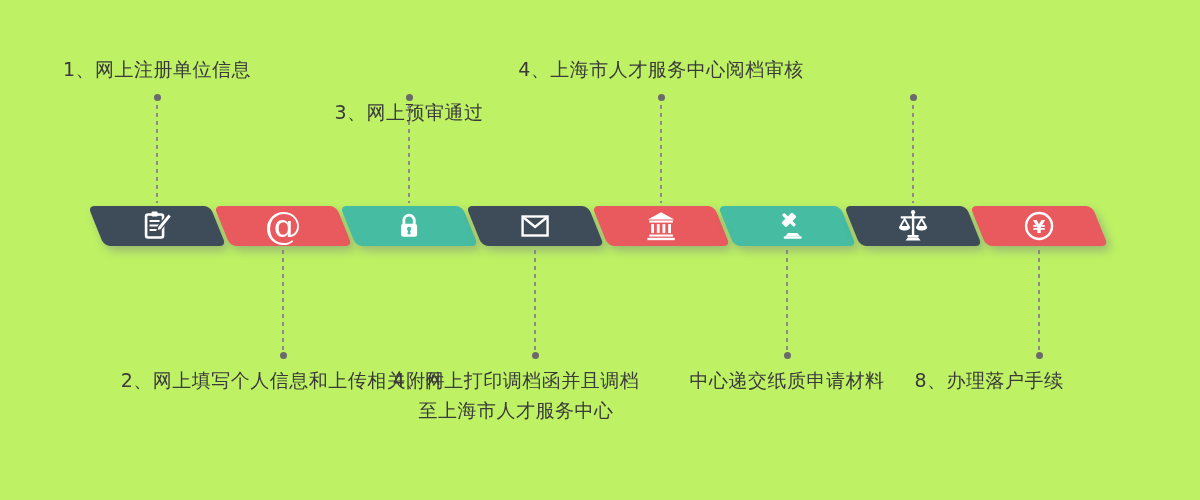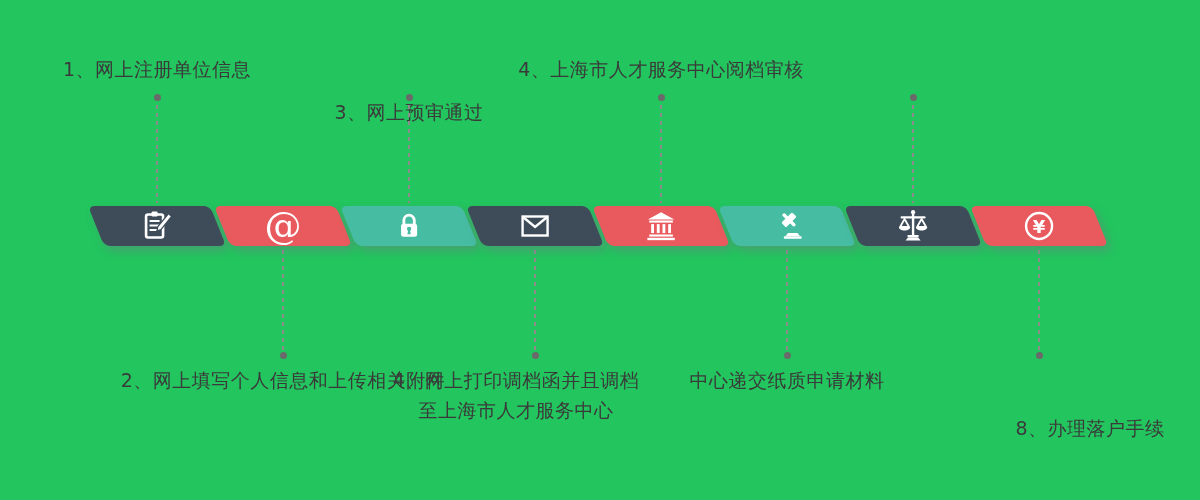--- a/index.html
+++ b/index.html
@@ -1,19 +1,19 @@
 <!DOCTYPE html>
 <html><head>
 <meta charset="utf-8">
 <style>
   html,body{margin:0;padding:0;background:#fff;}
   .canvas{
     position:relative;
     width:1200px;height:500px;
-    background:#22c55e;
+    background:#bef264;
     overflow:hidden;
     font-family:"DejaVu Sans","Liberation Sans",sans-serif;
   }
   
   .step-label{
     position:absolute;
     transform:translateX(-50%);
     text-align:center;
     font-size:19px;
     line-height:30px;
@@ -82,21 +82,21 @@
   <div class="step-label bottom" style="left:516px;">
     <div>4、网上打印调档函并且调档</div>
     <div>至上海市人才服务中心</div>
   </div>
   <div class="step-label top" style="left:661px;">
     <div>4、上海市人才服务中心阅档审核</div>
   </div>
   <div class="step-label bottom" style="left:787px;">
     <div>中心递交纸质申请材料</div>
   </div>
-  <div class="step-label bottom" style="left:1090px;margin-top:48px;">
+  <div class="step-label bottom" style="left:989px;">
     <div>8、办理落户手续</div>
   </div>
 
   <div class="dot top" style="left:153.5px;"></div>
   <div class="dot bottom" style="left:279.5px;"></div>
   <div class="dot top" style="left:405.5px;"></div>
   <div class="dot bottom" style="left:531.5px;"></div>
   <div class="dot top" style="left:657.5px;"></div>
   <div class="dot bottom" style="left:783.5px;"></div>
   <div class="dot top" style="left:909.5px;"></div>

